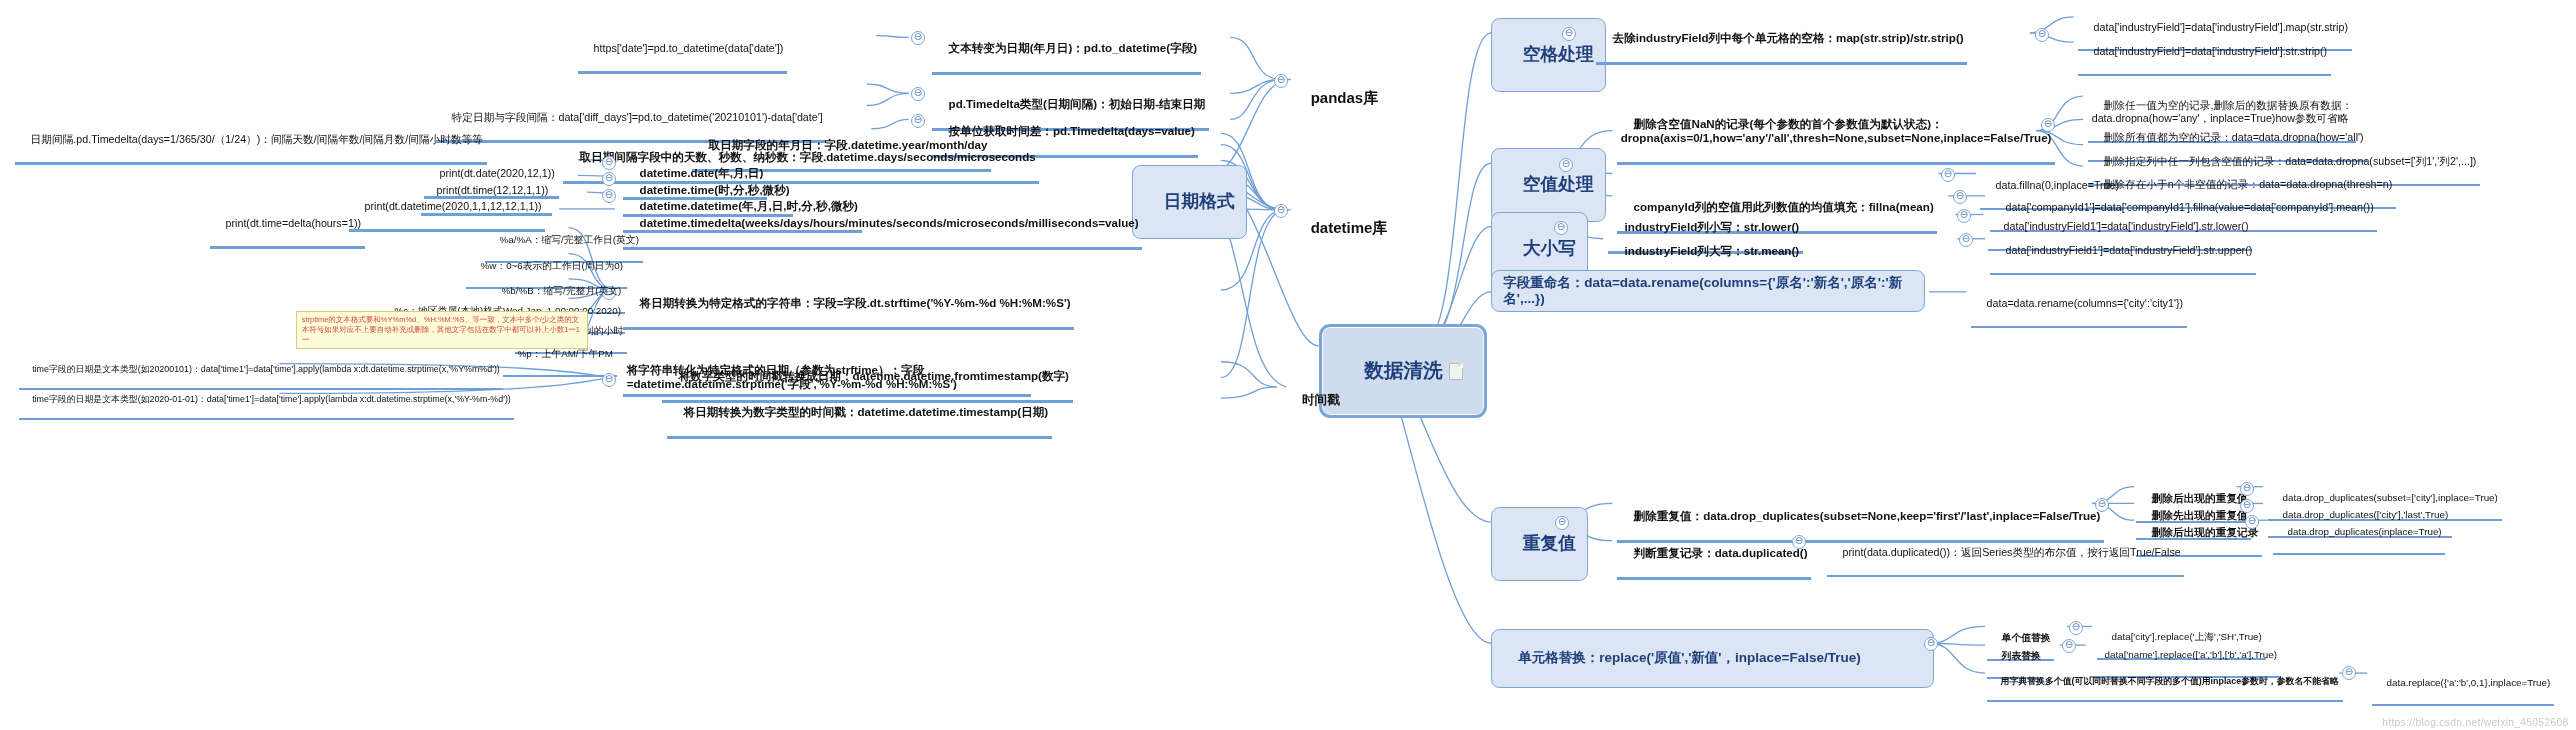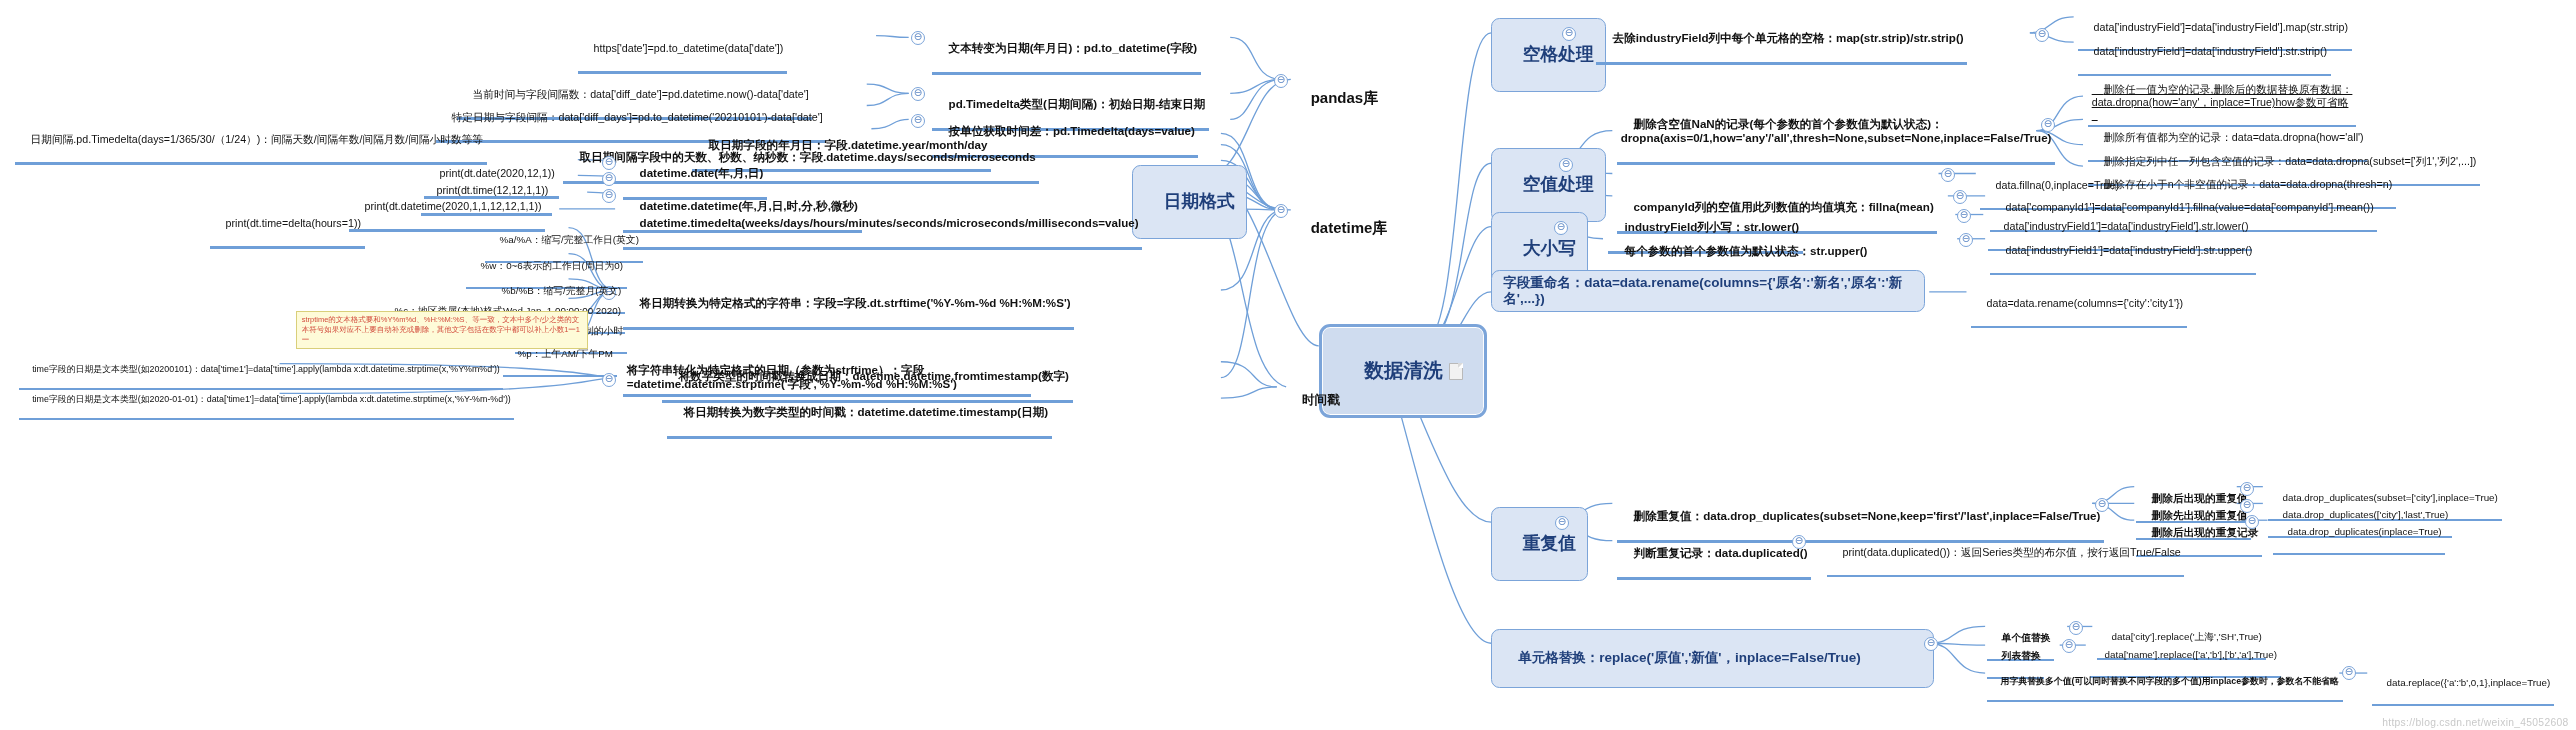--- a/index.html
+++ b/index.html
@@ -189,23 +189,20 @@
   </div>
   <div class="toggle" style="left:911px;top:31px;"></div>
   <div class="node ul f11" style="left:578px;top:29px;">
     <span>https['date']=pd.to_datetime(data['date'])</span>
   </div>
 
   <div class="node ul b f12" style="left:932px;top:83px;">
     <span>pd.Timedelta类型(日期间隔)：初始日期-结束日期</span>
   </div>
   <div class="toggle" style="left:911px;top:87px;"></div>
-  <div class="node ul f11" style="left:457px;top:75px;">
-    <span>当前时间与字段间隔数：data['diff_date']=pd.datetime.now()-data['date']</span>
-  </div>
   <div class="node ul f11" style="left:436px;top:98px;">
     <span>特定日期与字段间隔：data['diff_days']=pd.to_datetime('20210101')-data['date']</span>
   </div>
 
   <div class="node ul b f12" style="left:932px;top:110px;">
     <span>按单位获取时间差：pd.Timedelta(days=value)</span>
   </div>
   <div class="toggle" style="left:911px;top:114px;"></div>
   <div class="node ul f11" style="left:15px;top:120px;">
     <span>日期间隔.pd.Timedelta(days=1/365/30/（1/24）)：间隔天数/间隔年数/间隔月数/间隔小时数等等</span>
@@ -224,20 +221,23 @@
   </div>
 
   <div class="node ul b f12" style="left:623px;top:152px;">
     <span>datetime.date(年,月,日)</span>
   </div>
   <div class="toggle" style="left:602px;top:156px;"></div>
   <div class="node ul f11" style="left:424px;top:154px;">
     <span>print(dt.date(2020,12,1))</span>
   </div>
 
+  <div class="node ul b f12" style="left:623px;top:169px;">
+    <span>datetime.time(时,分,秒,微秒)</span>
+  </div>
   <div class="toggle" style="left:602px;top:172px;"></div>
   <div class="node ul f11" style="left:421px;top:171px;">
     <span>print(dt.time(12,12,1,1))</span>
   </div>
 
   <div class="node ul b f12" style="left:623px;top:185px;">
     <span>datetime.datetime(年,月,日,时,分,秒,微秒)</span>
   </div>
   <div class="toggle" style="left:602px;top:189px;"></div>
   <div class="node ul f11" style="left:349px;top:187px;">
@@ -317,21 +317,21 @@
   <div class="node box l1" style="left:1491px;top:148px;">
     <span>空值处理</span>
   </div>
   <div class="toggle" style="left:1559px;top:158px;"></div>
 
   <div class="node ul b f12" style="left:1617px;top:103px;">
     <span>删除含空值NaN的记录(每个参数的首个参数值为默认状态)：
 dropna(axis=0/1,how='any'/'all',thresh=None,subset=None,inplace=False/True)</span>
   </div>
   <div class="toggle" style="left:2041px;top:118px;"></div>
-  <div class="node ul thin f11" style="left:2088px;top:70px;text-decoration:underline;">
+  <div class="node ul thin f11" style="left:2088px;top:86px;">
     <span>删除任一值为空的记录,删除后的数据替换原有数据：
 data.dropna(how='any'，inplace=True)how参数可省略</span>
   </div>
   <div class="node ul thin f11" style="left:2088px;top:118px;">
     <span>删除所有值都为空的记录：data=data.dropna(how='all')</span>
   </div>
   <div class="node ul thin f11" style="left:2088px;top:142px;">
     <span>删除指定列中任一列包含空值的记录：data=data.dropna(subset=['列1','列2',...])</span>
   </div>
   <div class="node ul thin f11" style="left:2088px;top:165px;">
@@ -356,21 +356,21 @@
   </div>
   <div class="toggle" style="left:1554px;top:221px;"></div>
   <div class="node ul b f12" style="left:1608px;top:206px;">
     <span>industryField列小写：str.lower()</span>
   </div>
   <div class="toggle" style="left:1957px;top:209px;"></div>
   <div class="node ul thin f11" style="left:1988px;top:207px;">
     <span>data['industryField1']=data['industryField'].str.lower()</span>
   </div>
   <div class="node ul b f12" style="left:1608px;top:230px;">
-    <span>每个参数的首个参数值为默认状态：str.upper()</span>
+    <span>industryField列大写：str.mean()</span>
   </div>
   <div class="toggle" style="left:1959px;top:233px;"></div>
   <div class="node ul thin f11" style="left:1990px;top:231px;">
     <span>data['industryField1']=data['industryField'].str.upper()</span>
   </div>
 
   <div class="node box wide f14" style="left:1491px;top:270px;width:410px;white-space:normal;">
     <span>字段重命名：data=data.rename(columns={'原名':'新名','原名':'新名',...})</span>
   </div>
   <div class="node ul thin f11" style="left:1971px;top:284px;">

